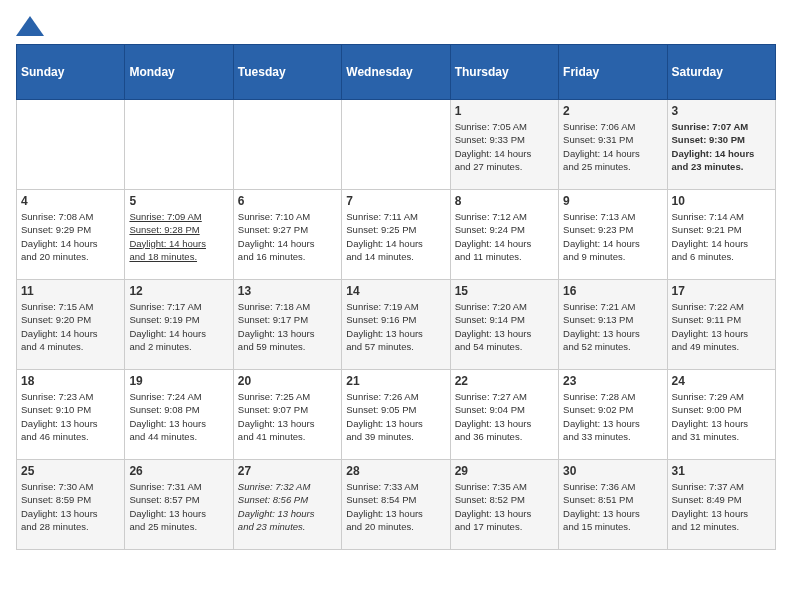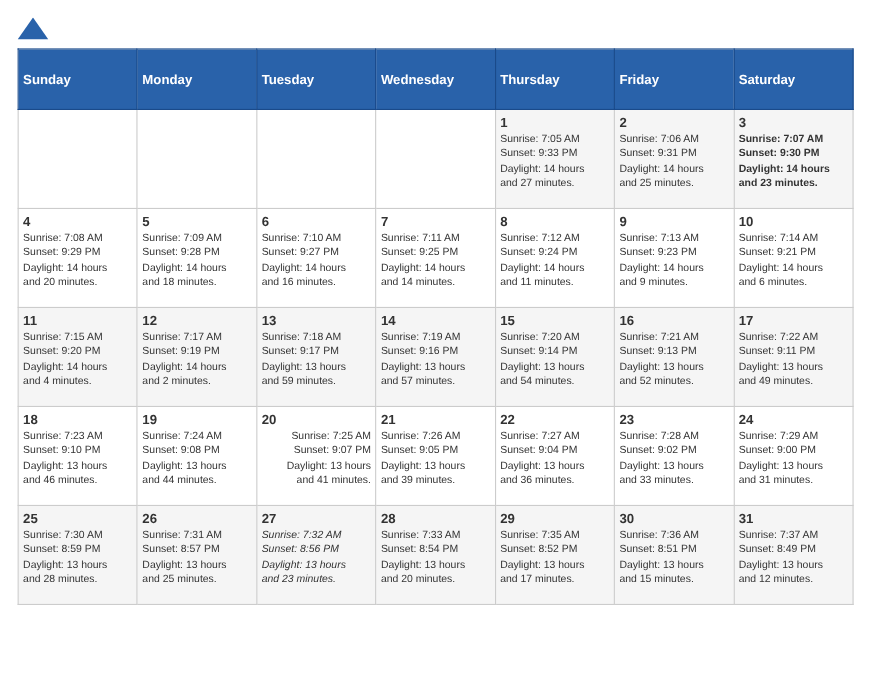--- a/index.html
+++ b/index.html
@@ -152,21 +152,21 @@
       <tr>
         <td>
           <span class="day-number">4</span>
           <div class="day-info" style="white-space: pre-line;">Sunrise: 7:08 AM
 Sunset: 9:29 PM
 Daylight: 14 hours
 and 20 minutes.</div>
         </td>
         <td>
           <span class="day-number">5</span>
-          <div class="day-info" style="white-space: pre-line;">Sunrise: 7:09 AM
+          <div class="day-info" style="white-space: pre-line; text-decoration: underline;">Sunrise: 7:09 AM
 Sunset: 9:28 PM
 Daylight: 14 hours
 and 18 minutes.</div>
         </td>
         <td>
           <span class="day-number">6</span>
           <div class="day-info" style="white-space: pre-line;">Sunrise: 7:10 AM
 Sunset: 9:27 PM
 Daylight: 14 hours
 and 16 minutes.</div>
@@ -261,21 +261,21 @@
         </td>
         <td>
           <span class="day-number">19</span>
           <div class="day-info" style="white-space: pre-line;">Sunrise: 7:24 AM
 Sunset: 9:08 PM
 Daylight: 13 hours
 and 44 minutes.</div>
         </td>
         <td>
           <span class="day-number">20</span>
-          <div class="day-info" style="white-space: pre-line; text-align: right;">Sunrise: 7:25 AM
+          <div class="day-info" style="white-space: pre-line;">Sunrise: 7:25 AM
 Sunset: 9:07 PM
 Daylight: 13 hours
 and 41 minutes.</div>
         </td>
         <td>
           <span class="day-number">21</span>
           <div class="day-info" style="white-space: pre-line;">Sunrise: 7:26 AM
 Sunset: 9:05 PM
 Daylight: 13 hours
 and 39 minutes.</div>

